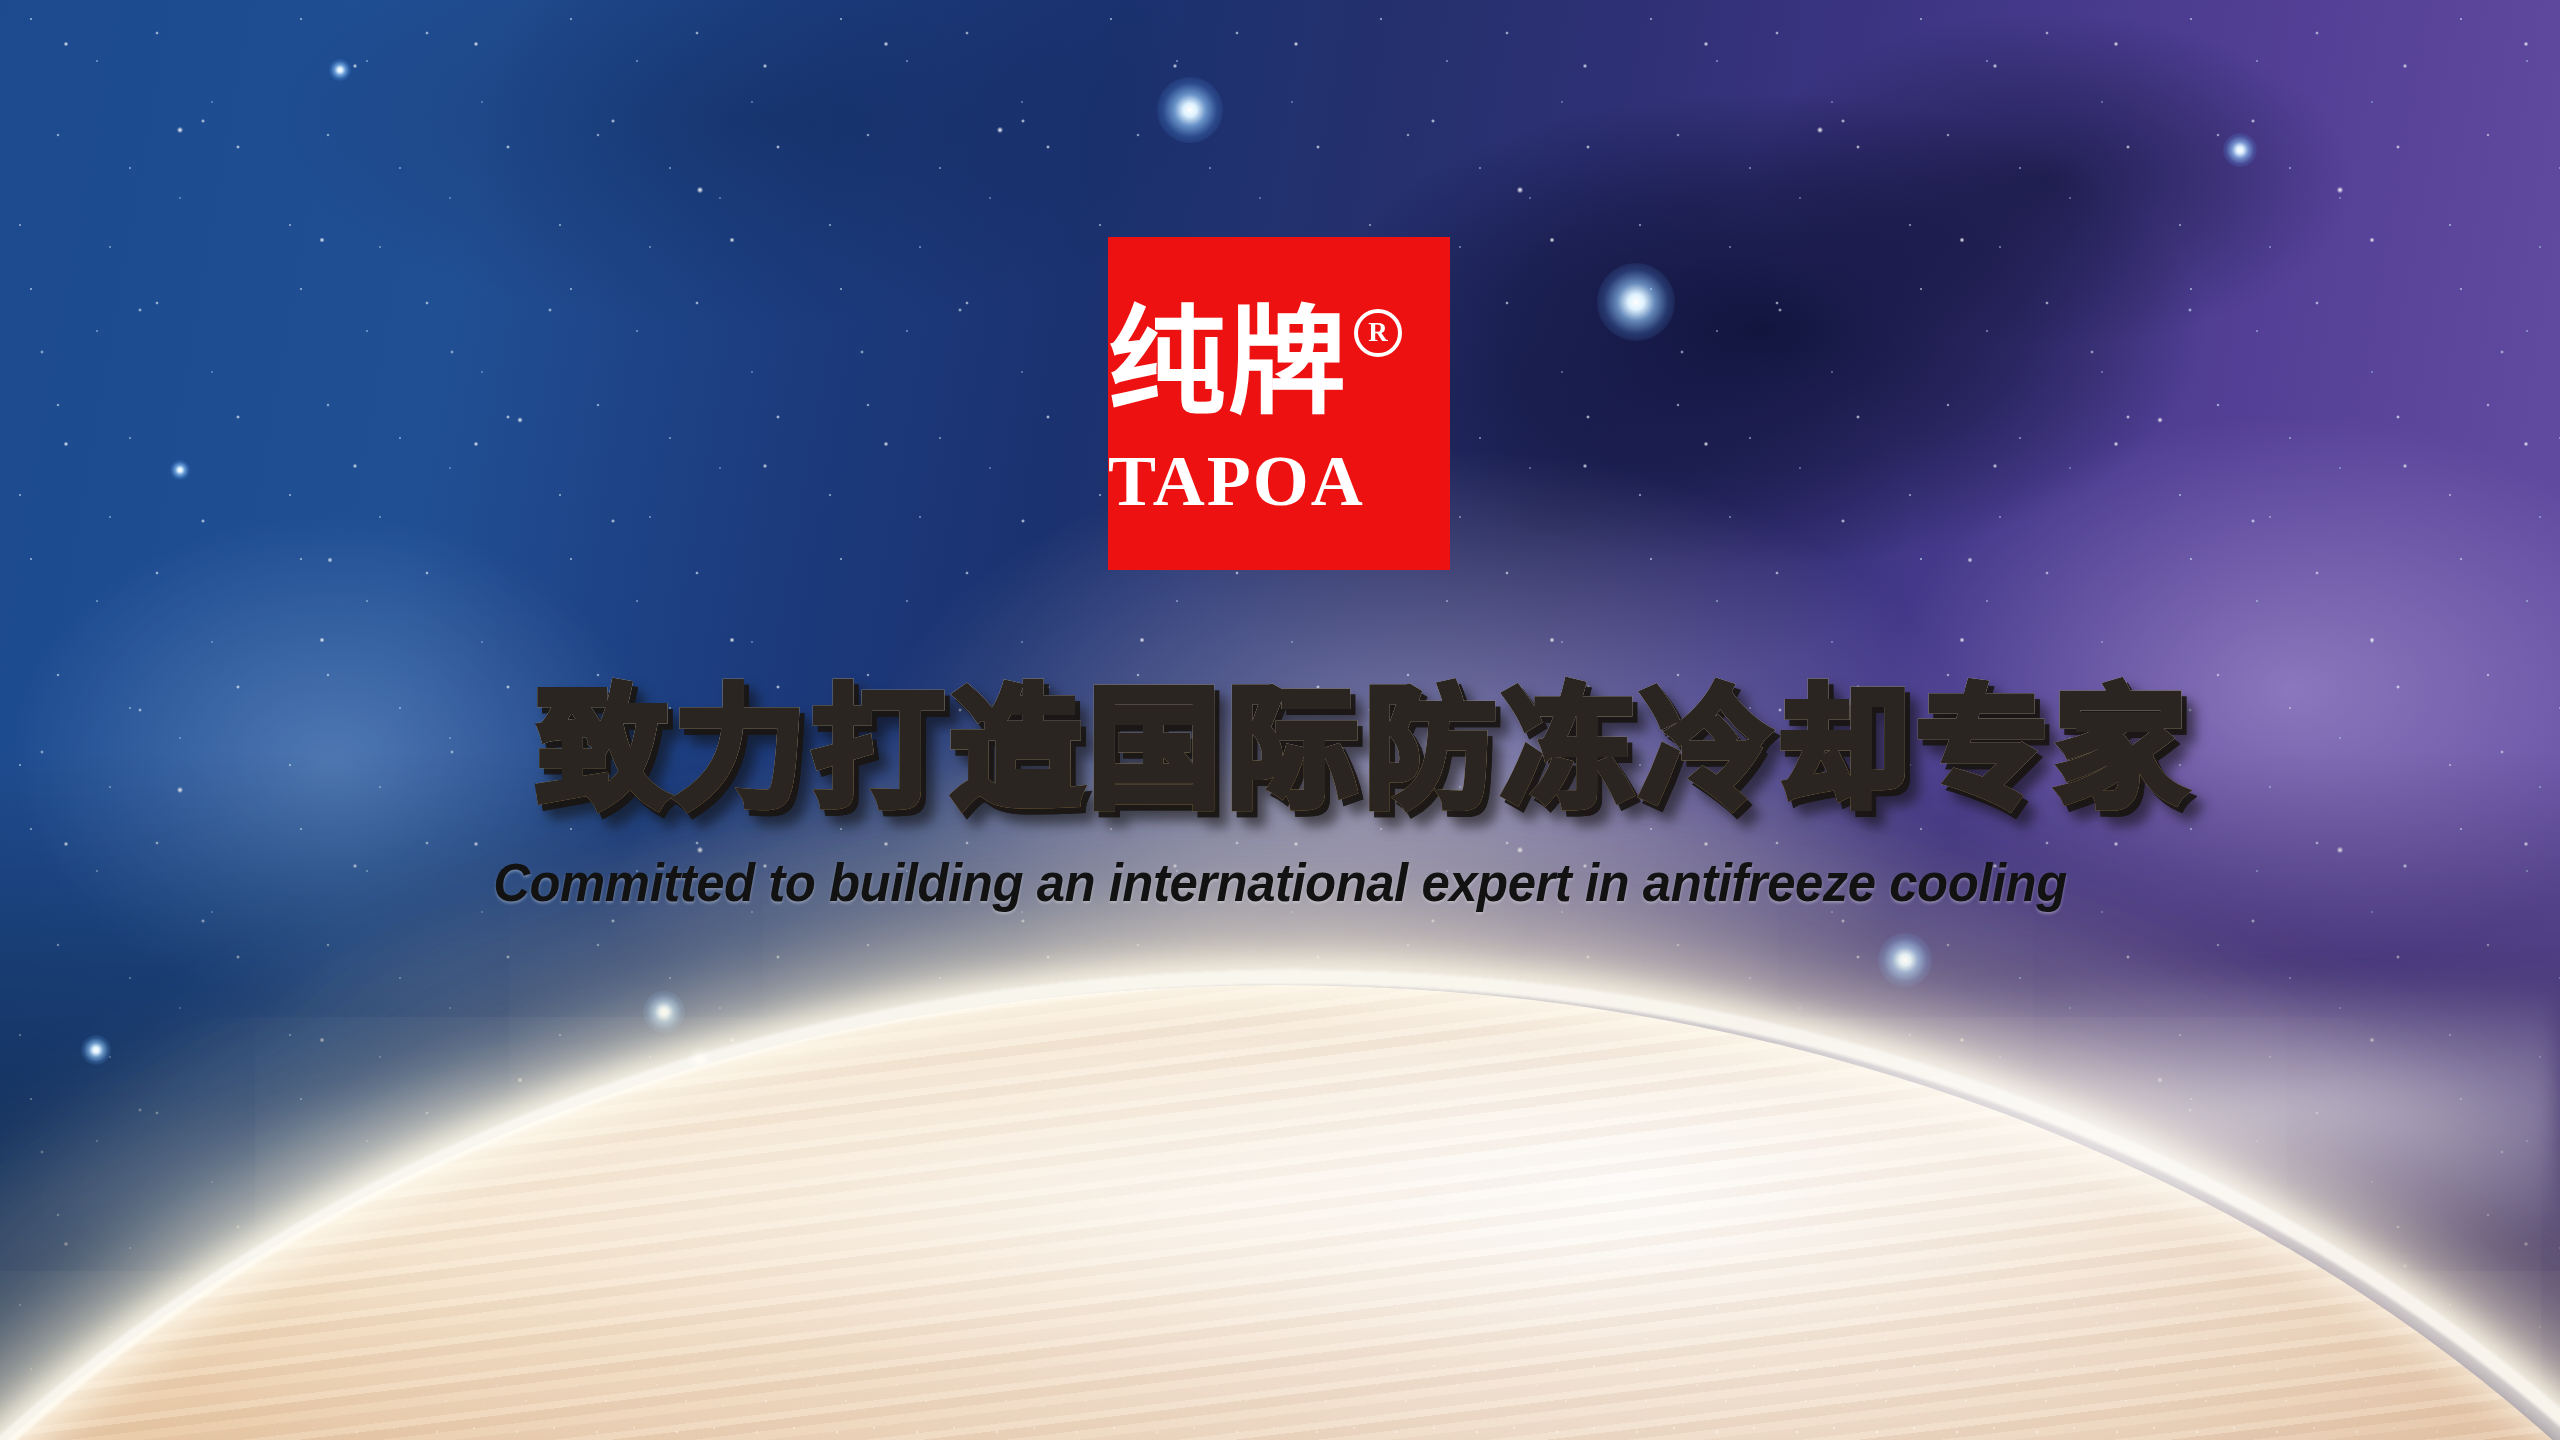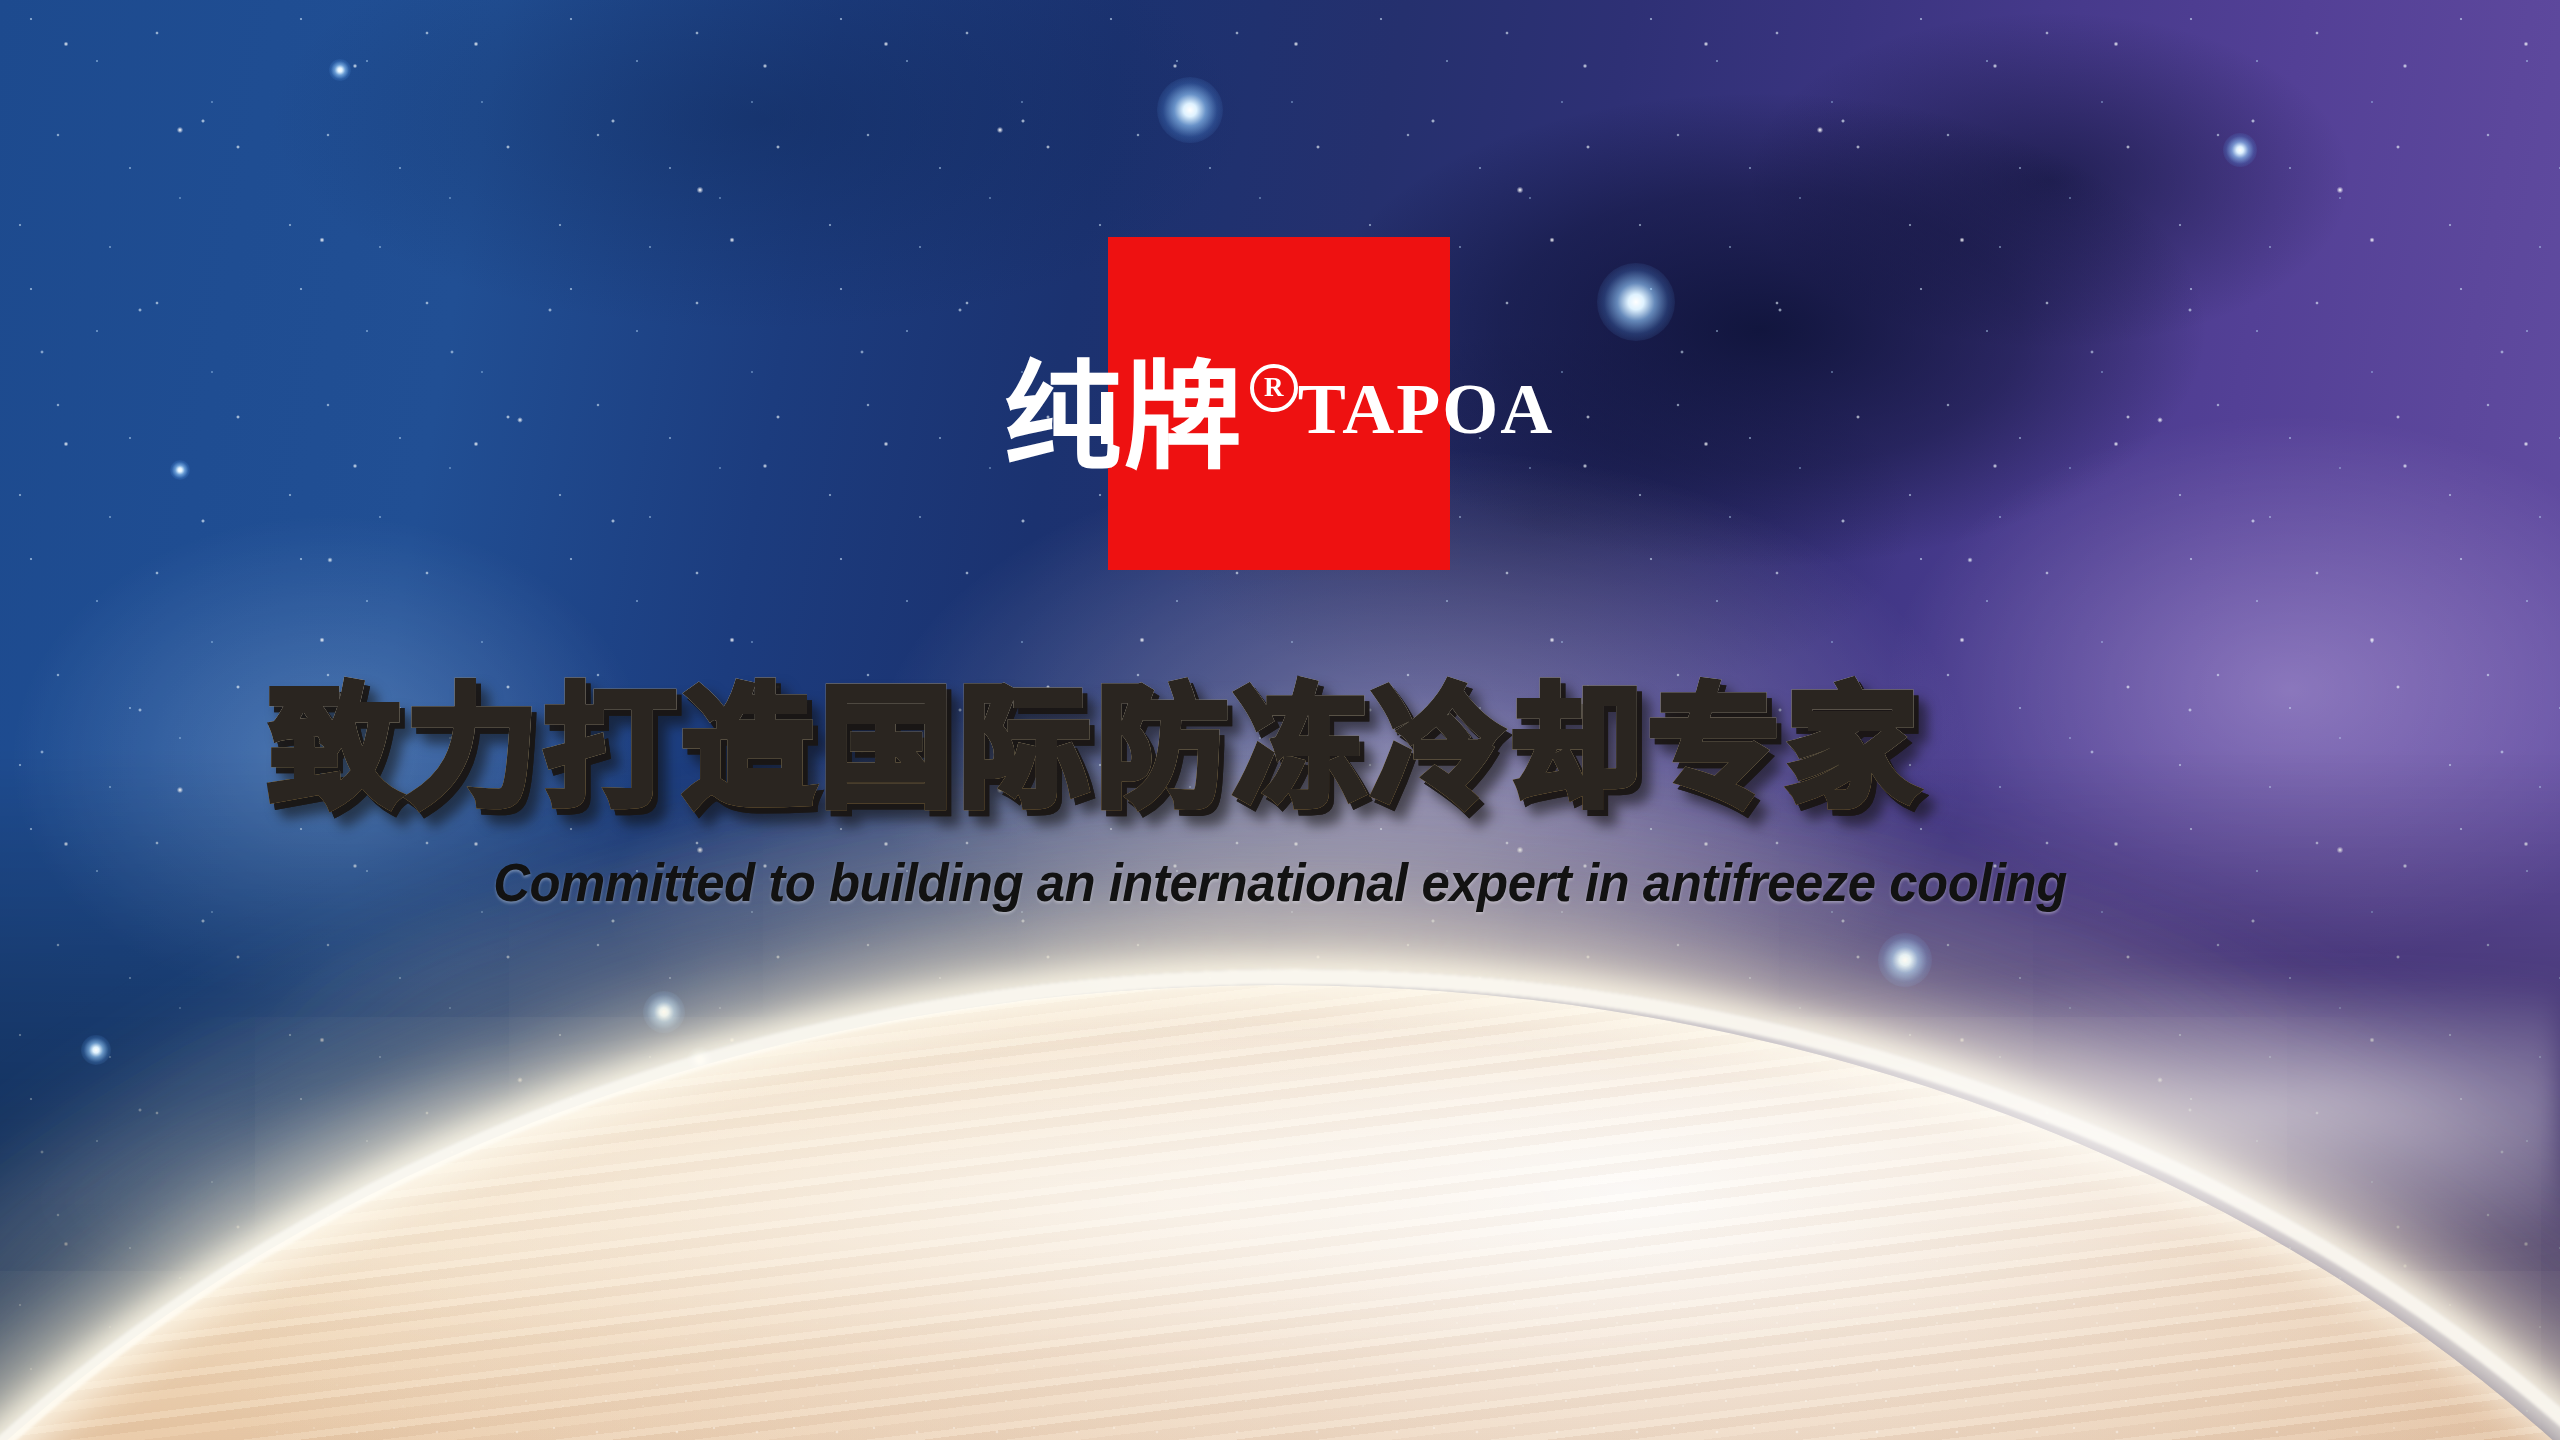--- a/index.html
+++ b/index.html
@@ -228,22 +228,22 @@
 
   
   #logo {
     position: absolute;
     left: 1108px;
     top: 237px;
     width: 342px;
     height: 333px;
     background: #ee1111;
     display: flex;
-    flex-direction: row;
-    align-items: center;
+    flex-direction: column;
+    align-items: flex-start;
     justify-content: center;
   }
   #logo-cn-row {
     position: relative;
     display: flex;
     align-items: flex-start;
     margin-top: 26px;
   }
   #logo-cn {
     font-family: "DejaVu Sans", "Liberation Sans", sans-serif;
@@ -280,22 +280,22 @@
     margin-top: 24px;
     margin-bottom: 14px;
   }
 
   
   #headline {
     position: absolute;
     left: 0;
     top: 672px;
     width: 2192px;
-    text-align: center;
-    font-family: Liberation Serif, serif;
+    text-align: right;
+    font-family: Liberation Sans, sans-serif;
     font-weight: 700;
     font-size: 132px;
     line-height: 1.18;
     letter-spacing: 6px;
     white-space: nowrap;
   }
   #headline .gold {
     background-image: linear-gradient(to bottom,
       #fffdf2 0%,
       #fdf7e0 16%,

